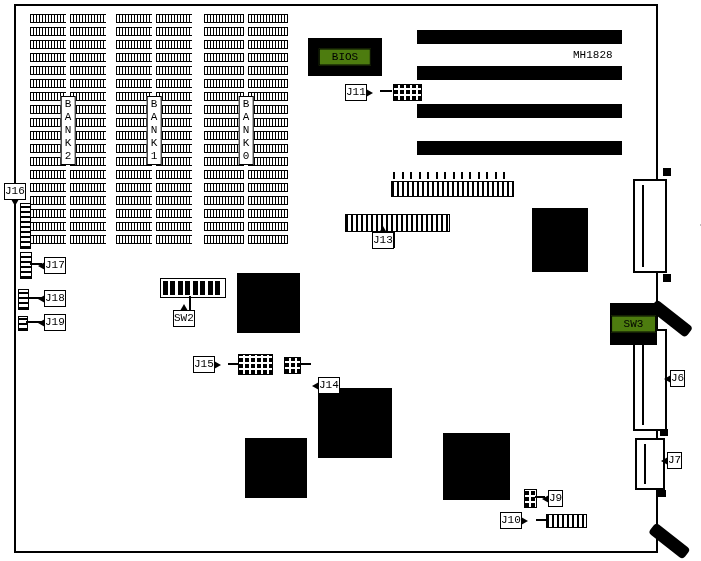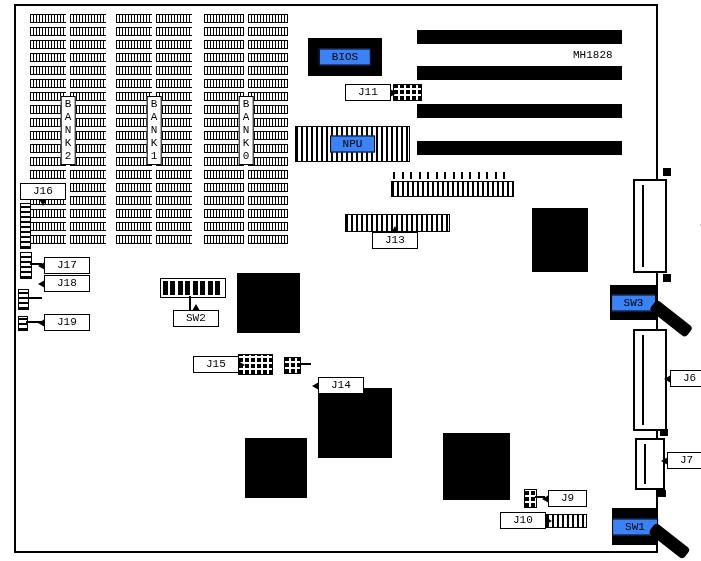--- a/index.html
+++ b/index.html
@@ -9,31 +9,31 @@
   .outline{border:2px solid #000;}
   .black{background:#000;}
   .line{background:#000;}
   .bank{display:flex;justify-content:space-between;}
   .chip-col{width:36px;height:100%;
     background-image:
       repeating-linear-gradient(0deg,#000 0 1px,transparent 1px 8px,#000 8px 9px,#fff 9px 13px),
       repeating-linear-gradient(90deg,#000 0 1px,#fff 1px 3px);}
   .bank-label{position:absolute;left:50%;transform:translateX(-50%);top:86px;background:#fff;
       border:1px solid #000;font-size:11px;line-height:13px;white-space:pre;text-align:center;padding:1px 3px;z-index:4;}
-  .labelbox{background:#3b82f6;border:1px solid #000;font-size:11px;line-height:13px;padding:1px 12px;white-space:nowrap;}
+  .labelbox{background:#4d7c0f;border:1px solid #000;font-size:11px;line-height:13px;padding:1px 12px;white-space:nowrap;}
   .center{position:absolute;left:50%;top:50%;transform:translate(-50%,-50%);}
   .vstripes{background-image:repeating-linear-gradient(90deg,#000 0 2px,#fff 2px 5px);}
   .hstripes{background-image:repeating-linear-gradient(0deg,#000 0 2px,#fff 2px 5px);}
   .dotgrid{background-image:
       repeating-linear-gradient(0deg,transparent 0 4px,#fff 4px 6px),
       repeating-linear-gradient(90deg,#000 0 4px,#fff 4px 6px);}
   .bordered{border:1px solid #000;background-color:#fff;}
   .qfp{background:#000;border:3px dotted #000;}
   .callout{position:absolute;background:#fff;border:1px solid #000;font-size:11px;line-height:13px;
-      padding:1px 12px;white-space:nowrap;z-index:6;}
+      padding:1px 0;white-space:nowrap;z-index:6;}
   .tri{position:absolute;width:0;height:0;}
   .p-right .tri{right:-7px;top:50%;margin-top:-4px;border-top:4px solid transparent;border-bottom:4px solid transparent;border-left:7px solid #000;}
   .p-left .tri{left:-7px;top:50%;margin-top:-4px;border-top:4px solid transparent;border-bottom:4px solid transparent;border-right:7px solid #000;}
   .p-up .tri{top:-7px;left:50%;margin-left:-4px;border-left:4px solid transparent;border-right:4px solid transparent;border-bottom:7px solid #000;}
   .p-down .tri{bottom:-7px;left:50%;margin-left:-4px;border-left:4px solid transparent;border-right:4px solid transparent;border-top:7px solid #000;}
   .dsub{border:2px solid #000;background:#fff;z-index:3;}
   .dsub .key{position:absolute;left:7px;top:4px;bottom:4px;width:2px;background:#000;}
   .sw-handle{background:#000;border-radius:4px;transform:rotate(38deg);transform-origin:left center;z-index:5;}
   .model{font-size:11px;}
 </style>
@@ -76,53 +76,50 @@
     <div class="labelbox center">BIOS</div>
   </div>
 
   <div class="abs black" style="left:417px;top:30px;width:205px;height:14px"></div>
   <div class="abs black" style="left:417px;top:66px;width:205px;height:14px"></div>
   <div class="abs black" style="left:417px;top:104px;width:205px;height:14px"></div>
   <div class="abs black" style="left:417px;top:141px;width:205px;height:14px"></div>
 
   <div class="abs model" style="left:573px;top:49px">MH1828</div>
 
-  <div class="abs vstripes bordered" style="left:295px;top:126px;width:113px;height:34px">
-    <div class="labelbox center">NPU</div>
-  </div>
 
   <div class="abs" style="left:393px;top:172px;width:118px;height:7px;background-image:repeating-linear-gradient(90deg,#000 0 2px,transparent 2px 8.5px)"></div>
   <div class="abs vstripes bordered" style="left:391px;top:181px;width:121px;height:14px"></div>
 
   <div class="abs vstripes bordered" style="left:345px;top:214px;width:103px;height:16px"></div>
   <div class="abs line" style="left:393px;top:231px;width:2px;height:17px"></div>
   <div class="callout p-up" style="left:372px;top:232px">
     <span>J13</span><i class="tri"></i>
   </div>
 
   <div class="abs qfp" style="left:532px;top:208px;width:50px;height:58px"></div>
   <div class="abs qfp" style="left:237px;top:273px;width:57px;height:54px"></div>
   <div class="abs qfp" style="left:318px;top:388px;width:68px;height:64px"></div>
   <div class="abs qfp" style="left:245px;top:438px;width:56px;height:54px"></div>
   <div class="abs qfp" style="left:443px;top:433px;width:61px;height:61px"></div>
 
-  <div class="callout p-down" style="left:20px;top:183px">
+  <div class="callout p-down" style="left:4px;top:183px">
     <span>J16</span><i class="tri"></i>
   </div>
   <div class="abs hstripes bordered" style="left:20px;top:203px;width:9px;height:44px"></div>
 
   <div class="abs hstripes bordered" style="left:20px;top:252px;width:10px;height:25px"></div>
   <div class="abs line" style="left:30px;top:263px;width:12px;height:2px"></div>
   <div class="callout p-left" style="left:44px;top:257px">
     <span>J17</span><i class="tri"></i>
   </div>
 
   <div class="abs hstripes bordered" style="left:18px;top:289px;width:9px;height:19px"></div>
   <div class="abs line" style="left:27px;top:297px;width:15px;height:2px"></div>
-  <div class="callout p-left" style="left:44px;top:275px">
+  <div class="callout p-left" style="left:44px;top:290px">
     <span>J18</span><i class="tri"></i>
   </div>
 
   <div class="abs hstripes bordered" style="left:18px;top:316px;width:8px;height:13px"></div>
   <div class="abs line" style="left:26px;top:321px;width:16px;height:2px"></div>
   <div class="callout p-left" style="left:44px;top:314px">
     <span>J19</span><i class="tri"></i>
   </div>
 
   <div class="abs bordered" style="left:160px;top:278px;width:64px;height:18px">
@@ -182,23 +179,20 @@
   </div>
   <div class="callout p-left" style="left:667px;top:452px">
     <span>J7</span><i class="tri"></i>
   </div>
 
   <div class="abs black" style="left:663px;top:168px;width:8px;height:8px"></div>
   <div class="abs black" style="left:663px;top:274px;width:8px;height:8px"></div>
   <div class="abs black" style="left:660px;top:429px;width:8px;height:7px"></div>
   <div class="abs black" style="left:658px;top:490px;width:8px;height:7px"></div>
 
-  <div class="abs black" style="left:610px;top:285px;width:47px;height:35px;z-index:4">
+  <div class="abs black" style="left:610px;top:303px;width:47px;height:42px;z-index:4">
     <div class="labelbox center">SW3</div>
   </div>
   <div class="abs sw-handle" style="left:653px;top:298px;width:46px;height:13px"></div>
 
-  <div class="abs black" style="left:612px;top:508px;width:46px;height:37px;z-index:4">
-    <div class="labelbox center">SW1</div>
-  </div>
   <div class="abs sw-handle" style="left:652px;top:521px;width:44px;height:13px"></div>
 
 </div>
 
 </body></html>

